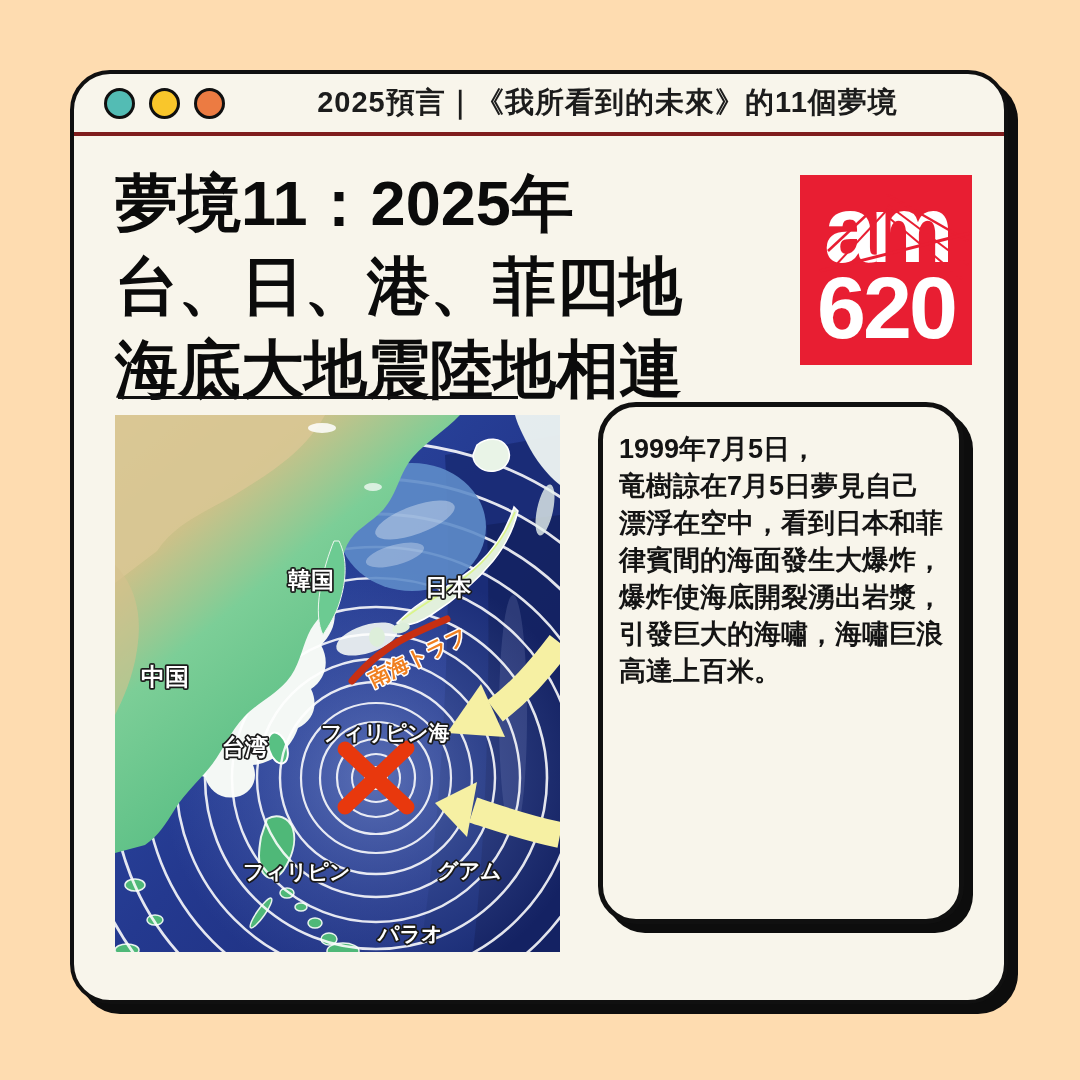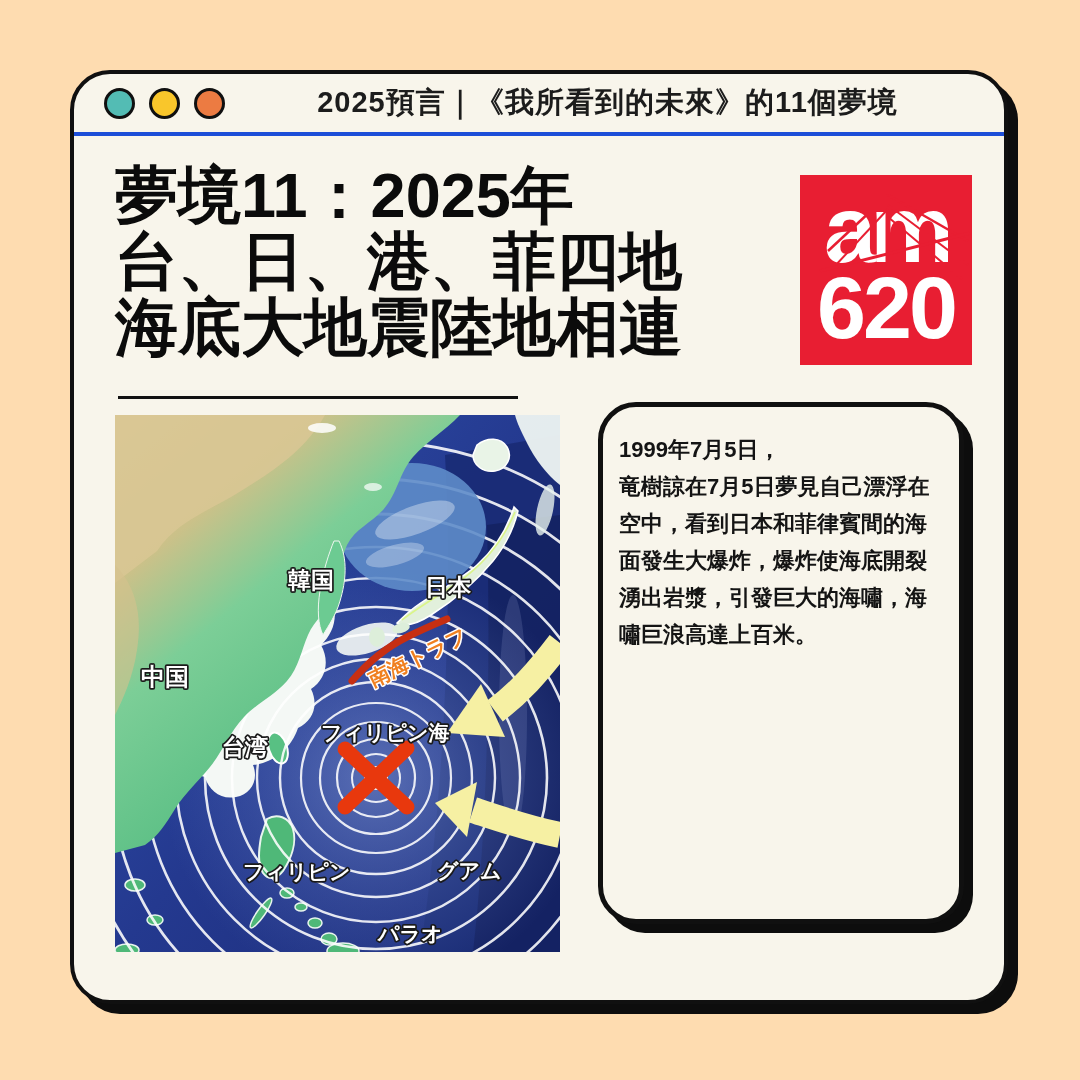--- a/index.html
+++ b/index.html
@@ -3,51 +3,51 @@
 <meta charset="utf-8">
 <style>
   html,body{margin:0;padding:0;}
   body{width:1080px;height:1080px;background:#FEDCB0;font-family:"Liberation Sans","DejaVu Sans",sans-serif;overflow:hidden;}
   .poster{position:relative;width:1080px;height:1080px;}
   .card{
     position:absolute;left:70px;top:70px;width:938px;height:934px;box-sizing:border-box;
     background:#F8F5EB;border:4px solid #101010;border-radius:40px;
     box-shadow:10px 10px 0 #0d0d0d;
   }
-  .titlebar{height:58px;border-bottom:4px solid #1d4ed8;display:flex;align-items:center;}
+  .titlebar{height:58px;border-bottom:4px solid #7f1d1d;display:flex;align-items:center;}
   .dots{display:flex;gap:14px;margin-left:30px;}
   .dot{width:31px;height:31px;border-radius:50%;border:3px solid #101010;box-sizing:border-box;}
   .dot.teal{background:#53BCB4;}
   .dot.yellow{background:#F9C62B;}
   .dot.orange{background:#EC7B42;}
   .titlebar-title{flex:1;text-align:center;font-size:29px;font-weight:600;color:#1c1c1c;letter-spacing:1px;padding-right:14px;}
   .headline{
     position:absolute;left:41px;top:88px;margin:0;
-    font-size:63px;font-weight:900;line-height:66px;color:#0b0b0b;
+    font-size:63px;font-weight:900;line-height:83px;color:#0b0b0b;
     white-space:pre-line;letter-spacing:0;
   }
   .logo{
     position:absolute;left:726px;top:101px;width:172px;height:190px;
     background:#E81E32;color:#fff;display:flex;flex-direction:column;
     align-items:center;justify-content:center;font-weight:900;overflow:hidden;
   }
   .logo .am{font-size:94px;line-height:76px;letter-spacing:-6px;}
   .logo .n730{font-size:88px;line-height:80px;letter-spacing:-3px;}
   .logo svg{position:absolute;left:0;top:0;}
   .divider{position:absolute;left:44px;top:322px;width:400px;height:3px;background:#111;}
   .map{position:absolute;left:41px;top:341px;width:445px;height:537px;overflow:hidden;background:#24398F;}
   .map svg{display:block;}
   .mlabel{font-weight:900;fill:#ffffff;stroke:#1a1a1a;stroke-width:3.5px;paint-order:stroke;stroke-linejoin:round;font-family:"Liberation Sans","DejaVu Sans",sans-serif;}
   .trough-label{font-weight:900;fill:#F08020;stroke:#ffffff;stroke-width:3px;paint-order:stroke;stroke-linejoin:round;font-family:"Liberation Sans","DejaVu Sans",sans-serif;}
   .textbox{
     position:absolute;left:524px;top:328px;width:366px;height:522px;box-sizing:border-box;
     border:5px solid #101010;border-radius:38px;background:#F8F5EB;
     box-shadow:9px 9px 0 #0d0d0d;padding:24px 14px 14px 16px;
   }
-  .textbox p{margin:0;font-size:22px;line-height:37px;font-weight:700;color:#141414;white-space:pre-line;}
+  .textbox p{margin:0;font-size:27px;line-height:37px;font-weight:700;color:#141414;white-space:pre-line;}
   .textbox p + p{margin-top:37px;}
 </style>
 </head>
 <body>
 
 <div class="poster">
   <div class="card">
 
     <div class="titlebar">
       <div class="dots">

